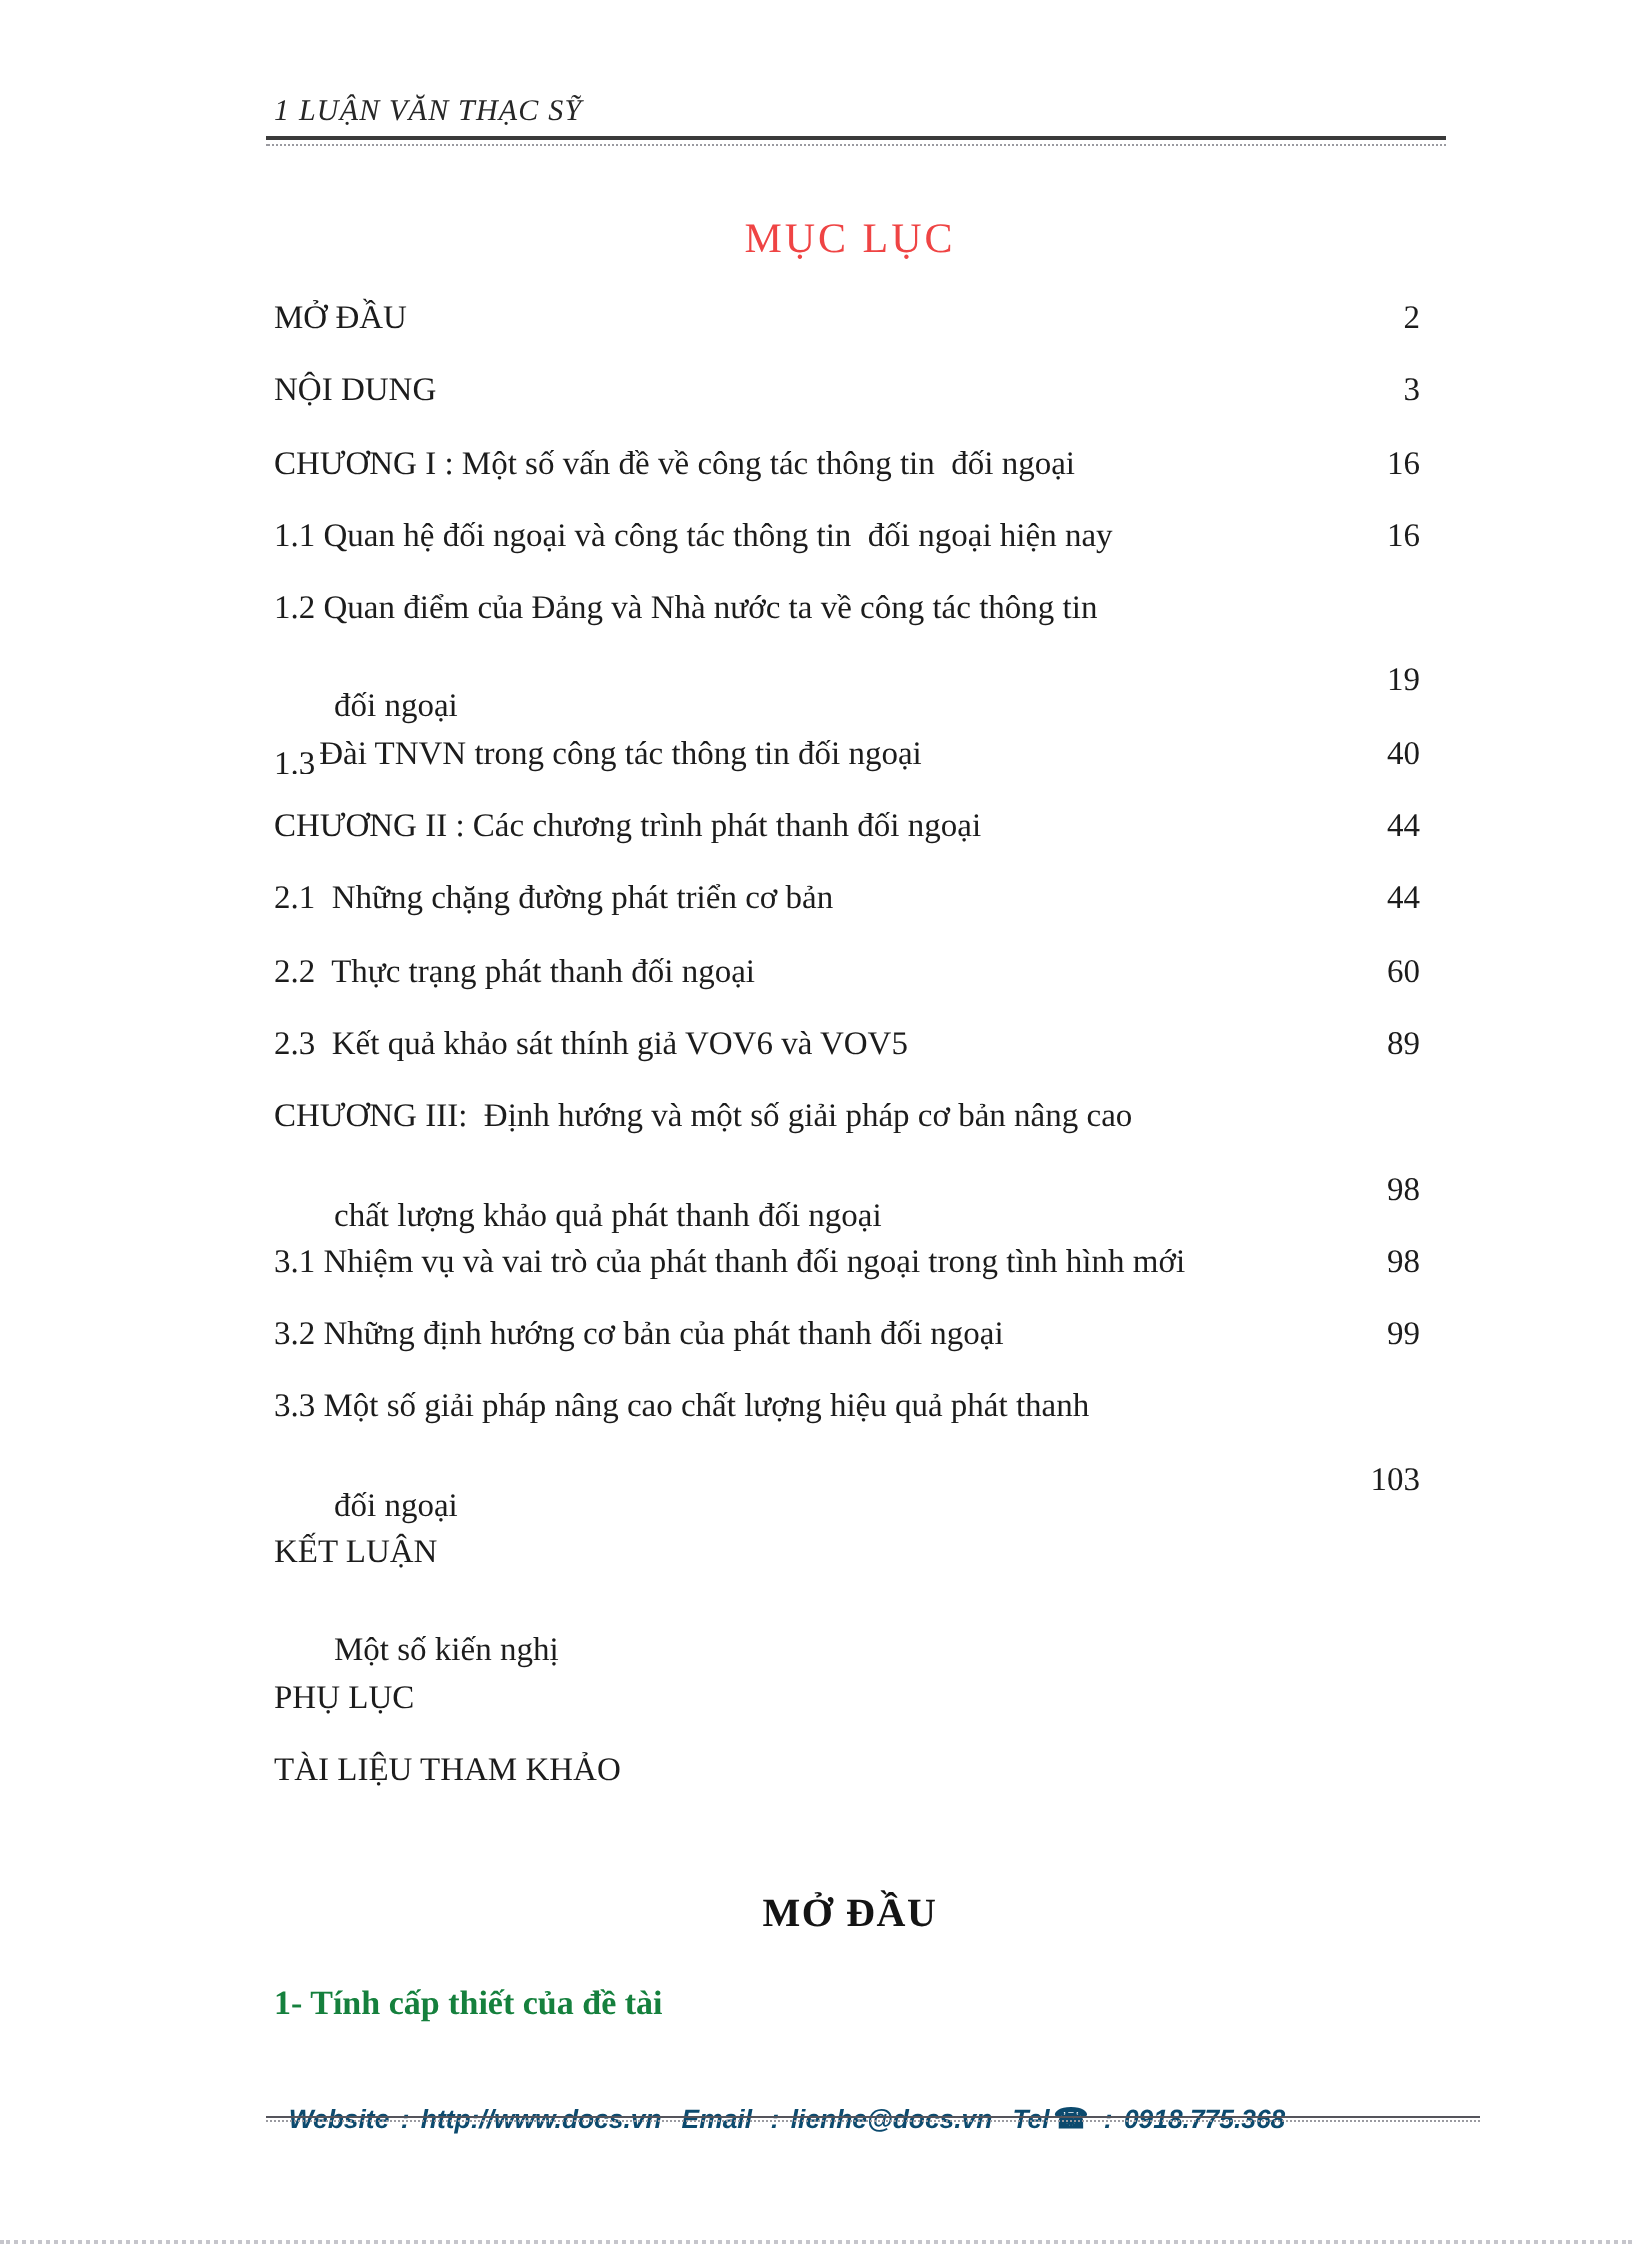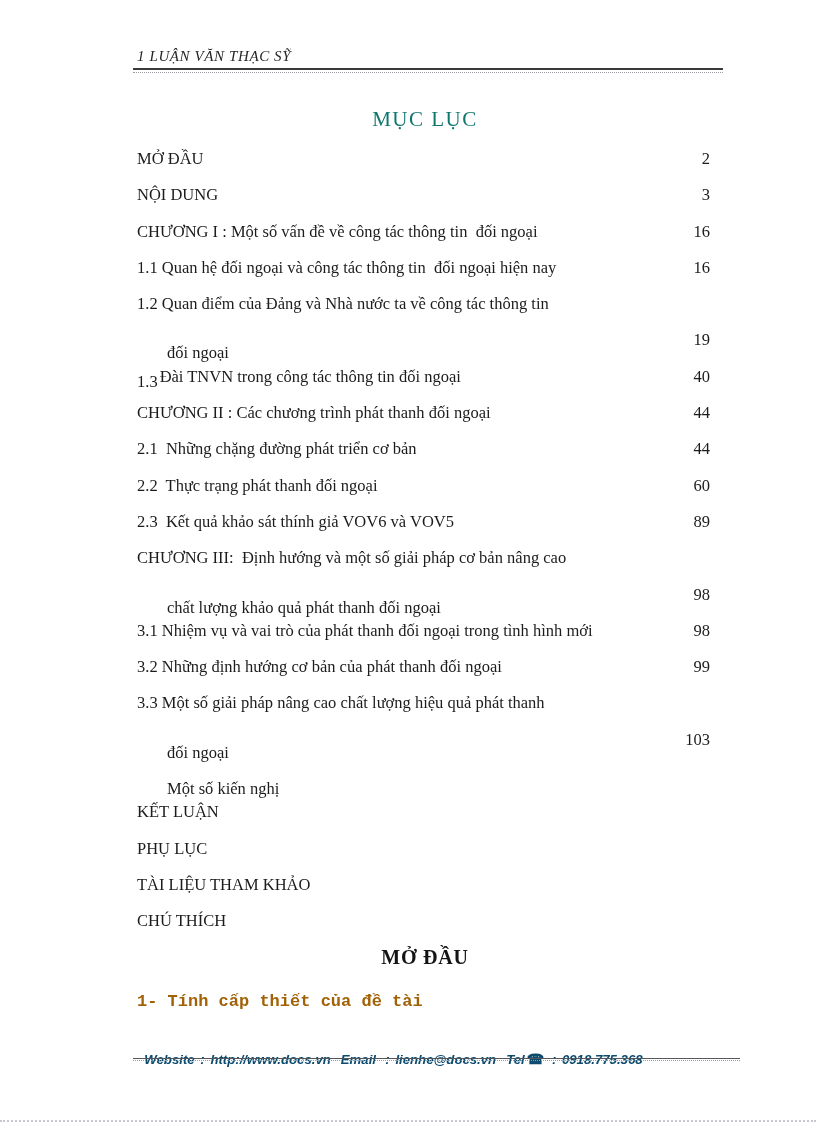--- a/index.html
+++ b/index.html
@@ -20,21 +20,21 @@
   }
   .head-rule {
     position: absolute; left: 133px; right: 93px; top: 68px;
     height: 2px;
     border-top: 2px solid #3a3a3a;
     border-bottom: 1px dotted #9a9aa0;
   }
   
   .doc-title {
     position: absolute; left: 137px; top: 107px; width: 576px;
-    text-align: center; font-size: 21px; letter-spacing: 1.5px; color: #0f766e;
+    text-align: center; font-size: 21px; letter-spacing: 1.5px; color: #ef4444;
     white-space: pre;
   }
   
   .toc {
     position: absolute; left: 137px; top: 149px; width: 573px;
     font-size: 16.5px;
   }
   .toc-row {
     height: 36.3px;
     display: flex; align-items: flex-start;
@@ -46,21 +46,21 @@
   .toc-row .pg { flex: 0 0 46px; text-align: right; white-space: pre; }
   .toc-row.indent1 .lbl { padding-left: 30px; margin-top: 13px; }
   
   .section-heading {
     position: absolute; left: 137px; top: 946px; width: 576px;
     text-align: center; font-weight: bold; font-size: 20px; letter-spacing: 0.8px;
     color: #141414; white-space: pre;
   }
   .subsection-heading {
     position: absolute; left: 137px; top: 992px;
-    font-weight: bold; font-size: 17px; color: #a16207; white-space: pre; font-family: Liberation Mono, monospace;
+    font-weight: bold; font-size: 17px; color: #15803d; white-space: pre;
   }
   
   .footer-line {
     position: absolute; left: 137px; top: 1036px; width: 576px;
     text-align: left;
     font-family: Liberation Sans, sans-serif;
     font-size: 13.2px; font-style: italic; font-weight: bold; color: #0c4a6e;
     white-space: pre;
   }
   .footer-line .sep { padding: 0 2px; }
@@ -147,38 +147,34 @@
       <span class="pg">99</span>
     </div>
     <div class="toc-row">
       <span class="lbl"><span>3.3 Một số giải pháp nâng cao chất lượng hiệu quả phát thanh</span></span>
       <span class="pg"></span>
     </div>
     <div class="toc-row indent1">
       <span class="lbl"><span>đối ngoại</span></span>
       <span class="pg">103</span>
     </div>
+    <div class="toc-row">
+      <span class="lbl"><span>KẾT LUẬN</span></span>
+      <span class="pg"></span>
+    </div>
     <div class="toc-row indent1">
       <span class="lbl"><span>Một số kiến nghị</span></span>
-      <span class="pg"></span>
-    </div>
-    <div class="toc-row">
-      <span class="lbl"><span>KẾT LUẬN</span></span>
       <span class="pg"></span>
     </div>
     <div class="toc-row">
       <span class="lbl"><span>PHỤ LỤC</span></span>
       <span class="pg"></span>
     </div>
     <div class="toc-row">
       <span class="lbl"><span>TÀI LIỆU THAM KHẢO</span></span>
-      <span class="pg"></span>
-    </div>
-    <div class="toc-row">
-      <span class="lbl"><span>CHÚ THÍCH</span></span>
       <span class="pg"></span>
     </div>
   </div>
 
 <div class="section-heading">MỞ ĐẦU</div>
 <div class="subsection-heading">1- Tính cấp thiết của đề tài</div>
 
 <div class="footer-line">
   <span>Website</span><span class="sep"> : </span><span>http://www.docs.vn</span><span class="gap"></span><span>Email</span><span class="sep">  : </span><span>lienhe@docs.vn</span><span class="gap"></span><span>Tel</span><span class="sep phone-icon">☎</span><span class="sep"> : </span><span>0918.775.368</span>
 </div>

